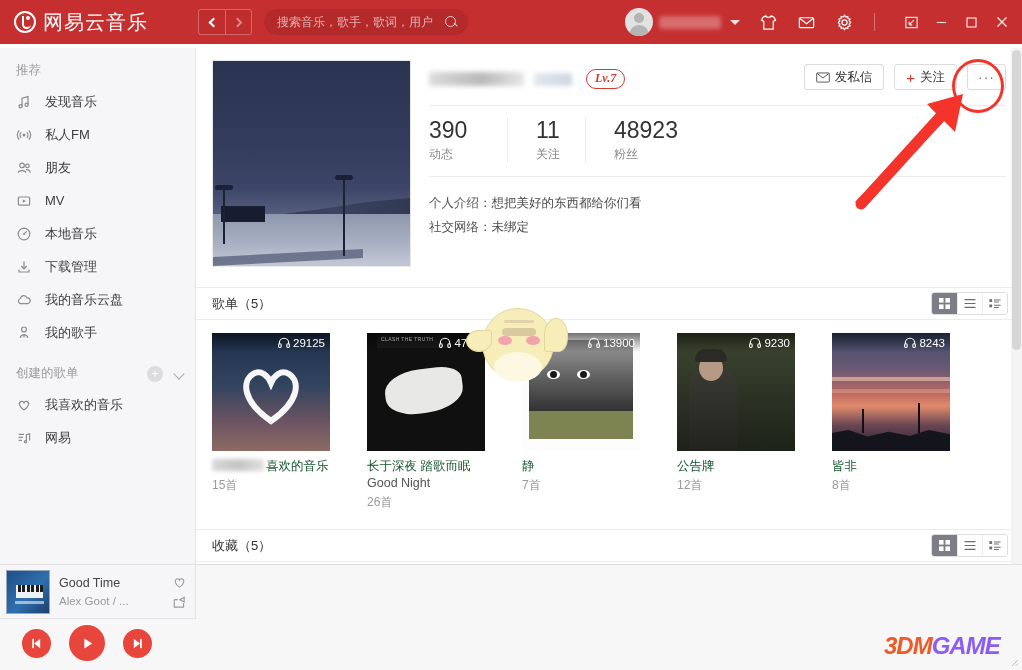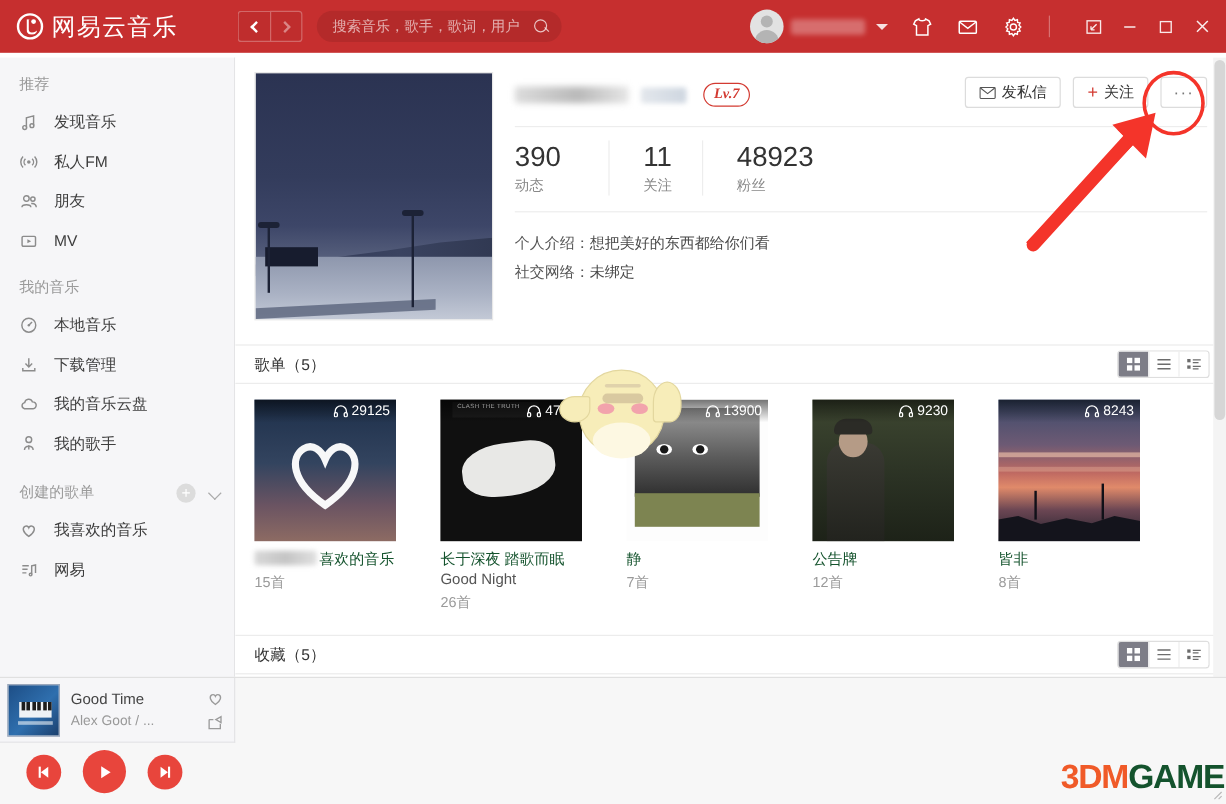--- a/index.html
+++ b/index.html
@@ -282,23 +282,23 @@
 
   
   .anno-circle {
     position:absolute; left:952px; top:59px; width:52px; height:54px;
     border:3px solid #f4342a; border-radius:50%; pointer-events:none;
   }
   .anno-arrow { position:absolute; left:855px; top:90px; pointer-events:none; }
 
   
   .wm { position:absolute; left:884px; top:634px; pointer-events:none; }
-  .wm-text { font-size:28px; font-weight:bold; letter-spacing:-1px; line-height:1; }
+  .wm-text { font-size:24px; font-weight:bold; font-style:italic; letter-spacing:-1px; line-height:1; }
   .wm-3 { color:#f05a28; }
-  .wm-g { color:#14532d;margin-top:43px; }
+  .wm-g { color:#8b5cf6;margin-top:43px; }
   .resize-grip { position:absolute; right:3px; bottom:3px; width:10px; height:10px; }
 </style>
 </head>
 <body>
 
 <div class="app">
 
   <div class="titlebar">
     <div class="logo-wrap">
       <div class="logo-mark"></div>
@@ -409,21 +409,20 @@
     <div class="side-item">
       <span class="side-ico">
         <svg width="16" height="16" viewBox="0 0 16 16" fill="none" stroke="currentColor" stroke-width="1.2">
           <rect x="2.4" y="4" width="11.2" height="8.2" rx="1"></rect>
           <path d="M6.8 6.4 L10 8.1 L6.8 9.8 Z" fill="currentColor" stroke="none"></path>
         </svg>
       </span>
       <span class="side-label">MV</span>
     </div>
 
-    <div class="side-group">我的音乐</div>
 
     <div class="side-item">
       <span class="side-ico">
         <svg width="16" height="16" viewBox="0 0 16 16" fill="none" stroke="currentColor" stroke-width="1.2">
           <circle cx="8" cy="8" r="5.8"></circle>
             <path d="M8 8 L10.7 5.3"></path>
             <circle cx="8" cy="8" r="1" fill="currentColor" stroke="none"></circle>
         </svg>
       </span>
       <span class="side-label">本地音乐</span>

